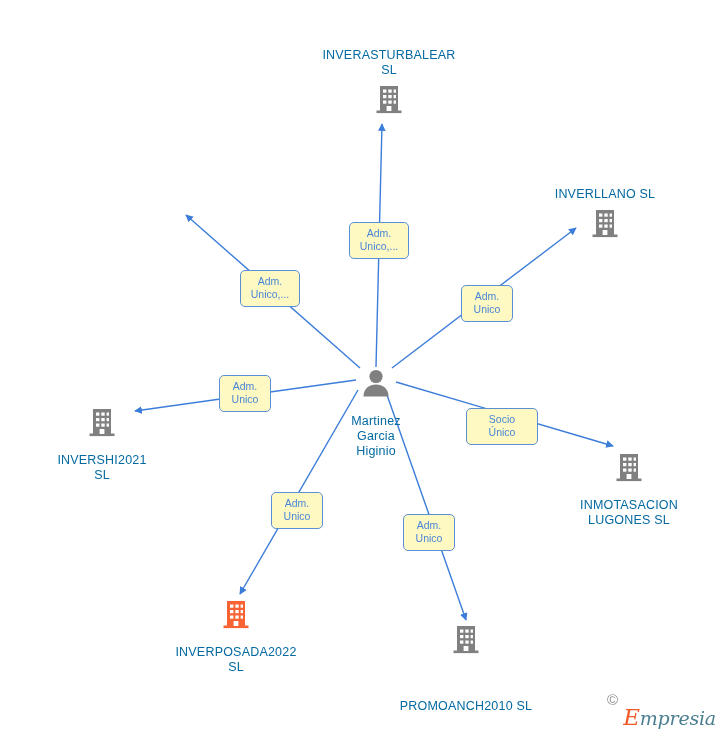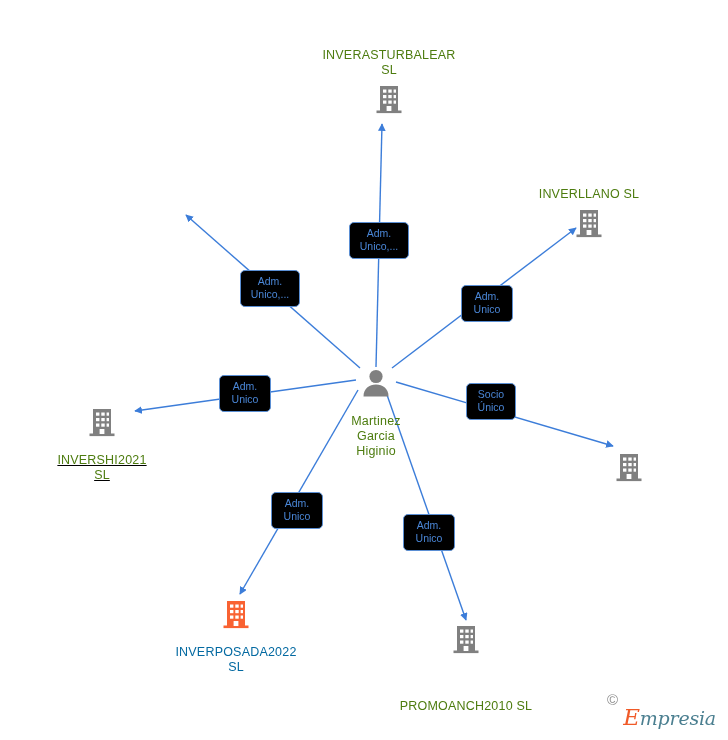--- a/index.html
+++ b/index.html
@@ -31,21 +31,21 @@
     width: 170px;
     margin-left: -85px;
     display: flex;
     flex-direction: column;
     align-items: center;
     z-index: 3;
   }
   .node-label {
     font-size: 12.5px;
     line-height: 15px;
-    color: #4d7c0f;
+    color: #0369a1;
     text-align: center;
     letter-spacing: 0.2px;
     white-space: pre-line;
   }
   .node.label-top .node-label { margin-bottom: 4px; }
   .node.label-bottom .node-label { margin-top: 14px; }
 
   .node-icon {
     width: 34px;
     height: 34px;
@@ -54,21 +54,21 @@
   .node.highlight .node-label {
     color: #0369a1;
   }
 
   
   .edge-label {
     position: absolute;
     box-sizing: border-box;
     border: 1.3px solid #5b8fd4;
     border-radius: 5px;
-    background: #000000;
+    background: #fef9c3;
     color: #4a86d6;
     font-size: 10.5px;
     line-height: 13px;
     text-align: center;
     padding: 4px 6px 5px 6px;
     white-space: pre-line;
     z-index: 4;
   }
 
   
@@ -152,41 +152,41 @@
         <rect x="21.6" y="13" width="2.4" height="3.2" fill="#ffffff"></rect>
         <rect x="11" y="18.5" width="3.4" height="3.2" fill="#ffffff"></rect>
         <rect x="16.3" y="18.5" width="3.4" height="3.2" fill="#ffffff"></rect>
         <rect x="21.6" y="18.5" width="2.4" height="3.2" fill="#ffffff"></rect>
         <rect x="14.6" y="24" width="4.8" height="5" fill="#ffffff"></rect>
       </svg>
     </span>
   </div>
 
 
-  <div class="node label-top" style="left:589px; top:187px;">
+  <div class="node label-top" style="left:605px; top:187px;">
     <span class="node-label">INVERLLANO SL</span>
     <span>
       <svg class="node-icon" viewBox="0 0 34 34" xmlns="http://www.w3.org/2000/svg">
         <rect x="8" y="4" width="18" height="26" fill="#808080"></rect>
         <rect x="4.5" y="28.5" width="25" height="2.6" fill="#808080"></rect>
         <rect x="11" y="7.5" width="3.4" height="3.2" fill="#ffffff"></rect>
         <rect x="16.3" y="7.5" width="3.4" height="3.2" fill="#ffffff"></rect>
         <rect x="21.6" y="7.5" width="2.4" height="3.2" fill="#ffffff"></rect>
         <rect x="11" y="13" width="3.4" height="3.2" fill="#ffffff"></rect>
         <rect x="16.3" y="13" width="3.4" height="3.2" fill="#ffffff"></rect>
         <rect x="21.6" y="13" width="2.4" height="3.2" fill="#ffffff"></rect>
         <rect x="11" y="18.5" width="3.4" height="3.2" fill="#ffffff"></rect>
         <rect x="16.3" y="18.5" width="3.4" height="3.2" fill="#ffffff"></rect>
         <rect x="21.6" y="18.5" width="2.4" height="3.2" fill="#ffffff"></rect>
         <rect x="14.6" y="24" width="4.8" height="5" fill="#ffffff"></rect>
       </svg>
     </span>
   </div>
 
-  <div class="node label-bottom" style="left:102px; top:405px;text-decoration:underline;">
+  <div class="node label-bottom" style="left:102px; top:405px;">
     <span>
       <svg class="node-icon" viewBox="0 0 34 34" xmlns="http://www.w3.org/2000/svg">
         <rect x="8" y="4" width="18" height="26" fill="#808080"></rect>
         <rect x="4.5" y="28.5" width="25" height="2.6" fill="#808080"></rect>
         <rect x="11" y="7.5" width="3.4" height="3.2" fill="#ffffff"></rect>
         <rect x="16.3" y="7.5" width="3.4" height="3.2" fill="#ffffff"></rect>
         <rect x="21.6" y="7.5" width="2.4" height="3.2" fill="#ffffff"></rect>
         <rect x="11" y="13" width="3.4" height="3.2" fill="#ffffff"></rect>
         <rect x="16.3" y="13" width="3.4" height="3.2" fill="#ffffff"></rect>
         <rect x="21.6" y="13" width="2.4" height="3.2" fill="#ffffff"></rect>
@@ -210,20 +210,22 @@
         <rect x="21.6" y="7.5" width="2.4" height="3.2" fill="#ffffff"></rect>
         <rect x="11" y="13" width="3.4" height="3.2" fill="#ffffff"></rect>
         <rect x="16.3" y="13" width="3.4" height="3.2" fill="#ffffff"></rect>
         <rect x="21.6" y="13" width="2.4" height="3.2" fill="#ffffff"></rect>
         <rect x="11" y="18.5" width="3.4" height="3.2" fill="#ffffff"></rect>
         <rect x="16.3" y="18.5" width="3.4" height="3.2" fill="#ffffff"></rect>
         <rect x="21.6" y="18.5" width="2.4" height="3.2" fill="#ffffff"></rect>
         <rect x="14.6" y="24" width="4.8" height="5" fill="#ffffff"></rect>
       </svg>
     </span>
+    <span class="node-label">INMOTASACION
+LUGONES  SL</span>
   </div>
 
   <div class="node label-bottom highlight" style="left:236px; top:597px;">
     <span>
       <svg class="node-icon" viewBox="0 0 34 34" xmlns="http://www.w3.org/2000/svg">
         <rect x="8" y="4" width="18" height="26" fill="#f96232"></rect>
         <rect x="4.5" y="28.5" width="25" height="2.6" fill="#f96232"></rect>
         <rect x="11" y="7.5" width="3.4" height="3.2" fill="#ffffff"></rect>
         <rect x="16.3" y="7.5" width="3.4" height="3.2" fill="#ffffff"></rect>
         <rect x="21.6" y="7.5" width="2.4" height="3.2" fill="#ffffff"></rect>
@@ -265,21 +267,21 @@
 
   <div class="edge-label" style="left:240px; top:270px; width:60px;">Adm.
 Unico,...</div>
 
   <div class="edge-label" style="left:461px; top:285px; width:52px;">Adm.
 Unico</div>
 
   <div class="edge-label" style="left:219px; top:375px; width:52px;">Adm.
 Unico</div>
 
-  <div class="edge-label" style="left:466px; top:383px; width:50px;">Socio
+  <div class="edge-label" style="left:466px; top:408px; width:72px;">Socio
 Único</div>
 
   <div class="edge-label" style="left:271px; top:492px; width:52px;">Adm.
 Unico</div>
 
   <div class="edge-label" style="left:403px; top:514px; width:52px;">Adm.
 Unico</div>
 
   <div id="watermark">
     <span class="copy">©</span>

